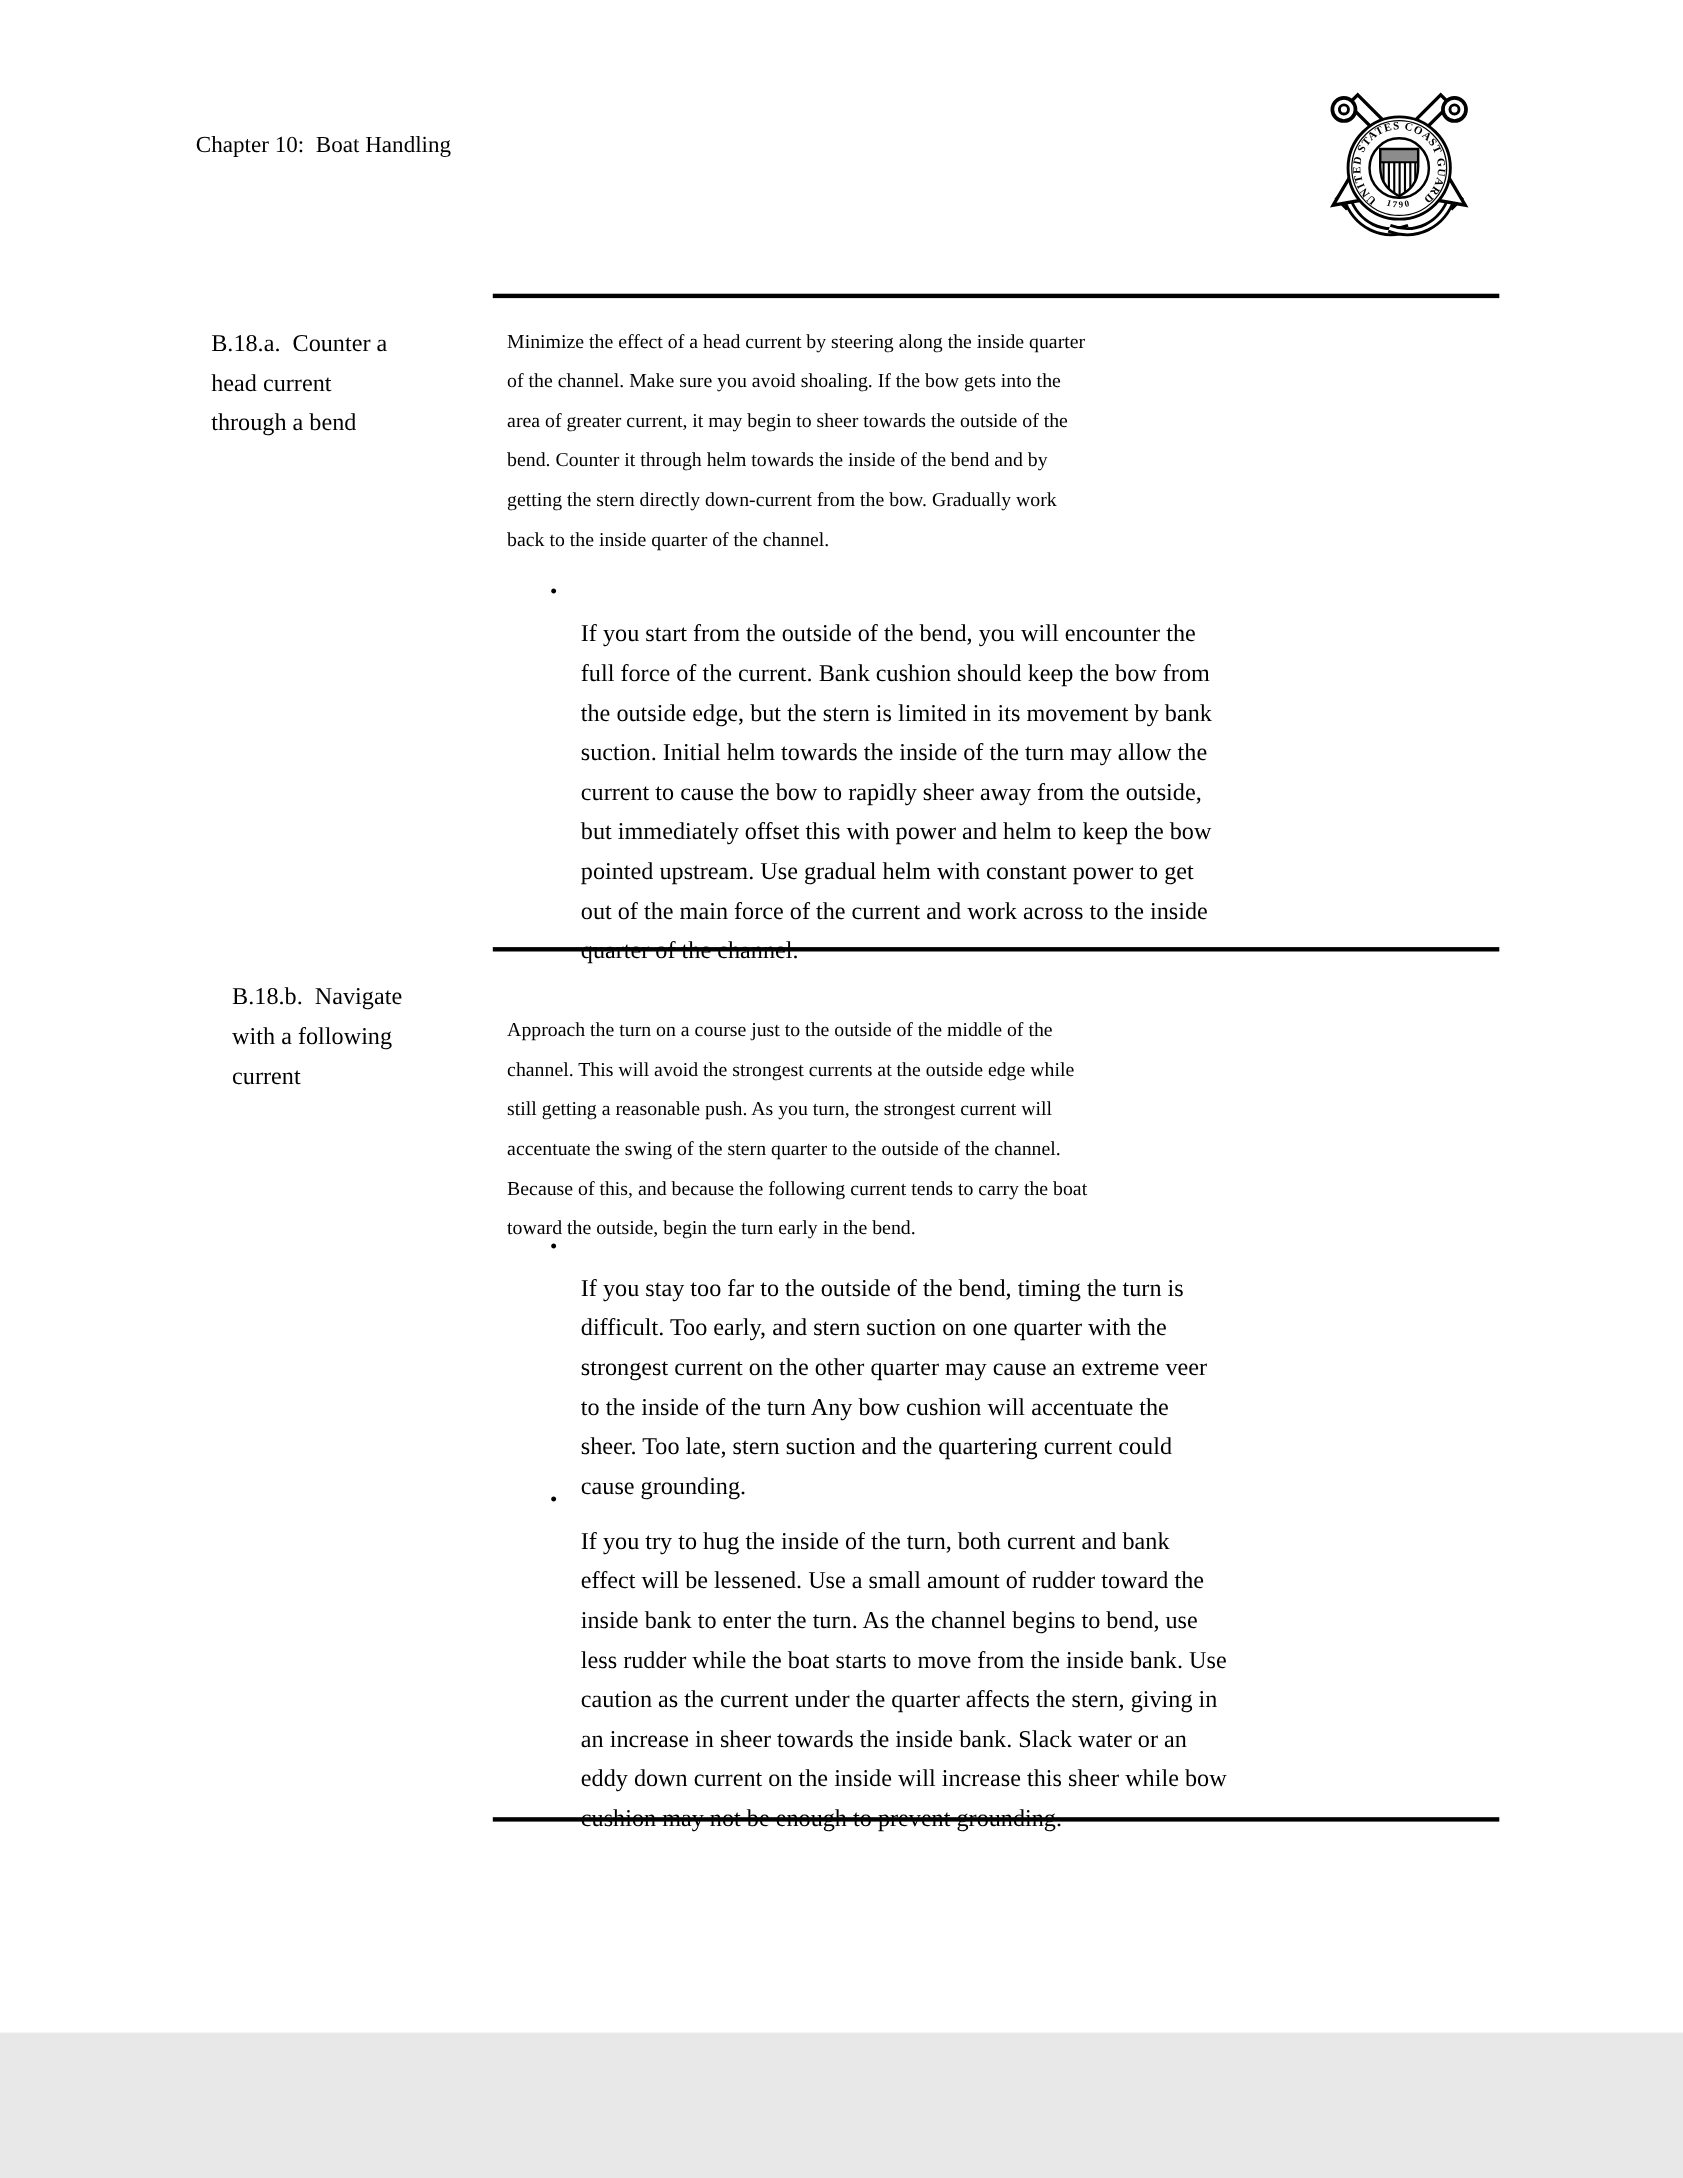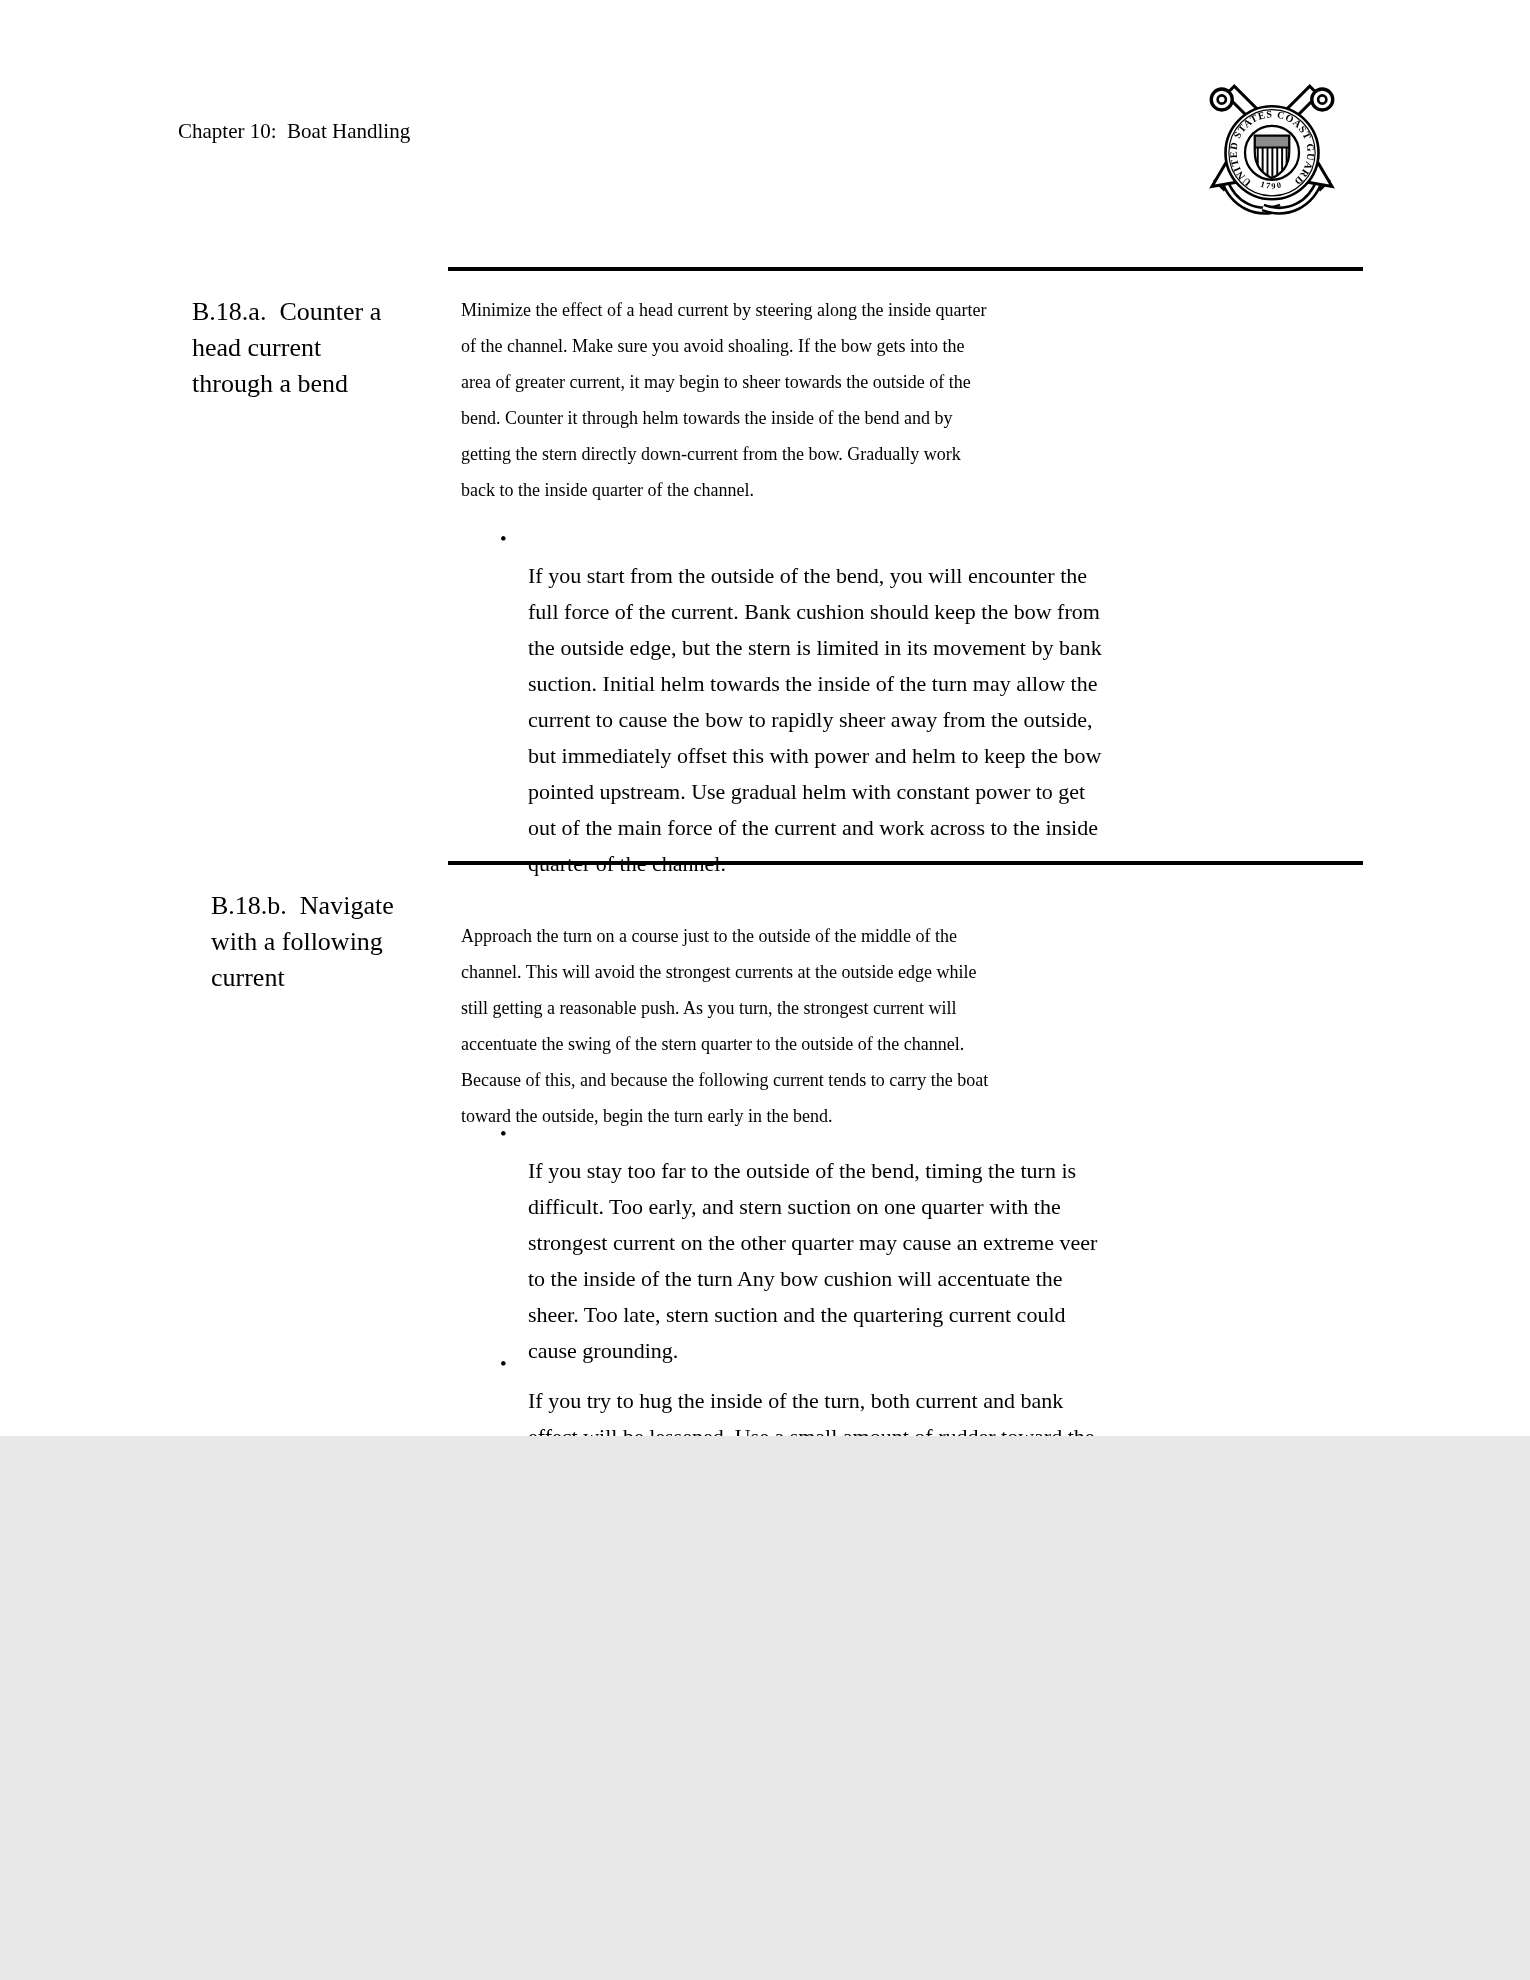--- a/index.html
+++ b/index.html
@@ -1,18 +1,18 @@
 <!DOCTYPE html>
 <html><head>
 <meta charset="utf-8">
 <style>
   html,body { margin:0; padding:0; background:#e8e8e8; }
   .page {
     position:relative;
-    width:1530px; height:1436px;
+    width:1530px; height:1848px;
     margin:0 auto;
     background:#ffffff;
     color:#000000;
     font-family:"Liberation Serif","DejaVu Serif",serif;
     overflow:hidden;
   }
   .chapter-title {
     position:absolute; left:178px; top:118px;
     font-size:21px; line-height:26px;
     white-space:pre-wrap;
@@ -22,21 +22,21 @@
   .ring-text { font-family:"Liberation Serif","DejaVu Serif",serif; font-weight:bold; font-size:13.5px; letter-spacing:1.4px; }
   .year-text { font-family:"Liberation Serif","DejaVu Serif",serif; font-weight:bold; font-size:11px; letter-spacing:1px; }
 
   .rule { position:absolute; left:448px; width:915px; height:4px; background:#000; }
   .rule-a { top:267px; }
   .rule-b { top:861px; }
   .rule-c { top:1652px; }
 
   .section-heading {
     position:absolute; left:192px; width:255px;
-    font-size:26px; line-height:36px;
+    font-size:22px; line-height:36px;
     white-space:pre-wrap;
   }
   .heading-a { top:294px; }
   .heading-b { top:888px;margin-left:19px; }
 
   .body-paragraph {
     position:absolute; left:461px; width:920px;
     font-size:18px; line-height:36px;
     white-space:pre-wrap;
   }

